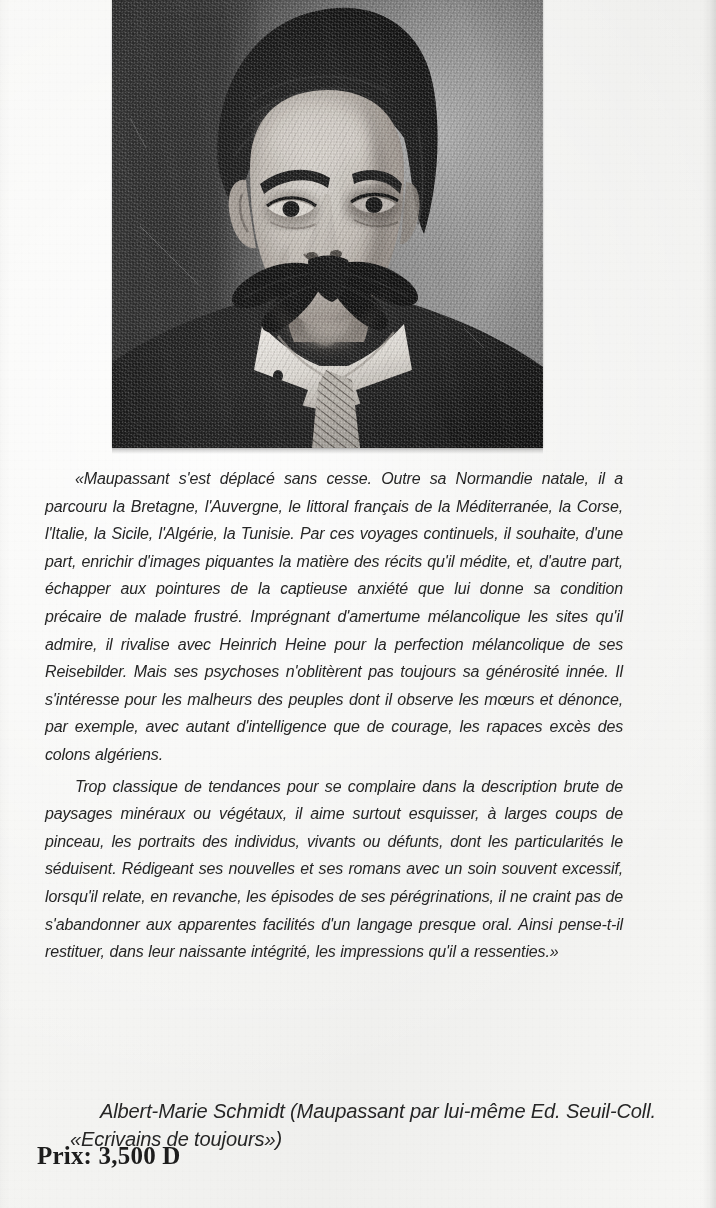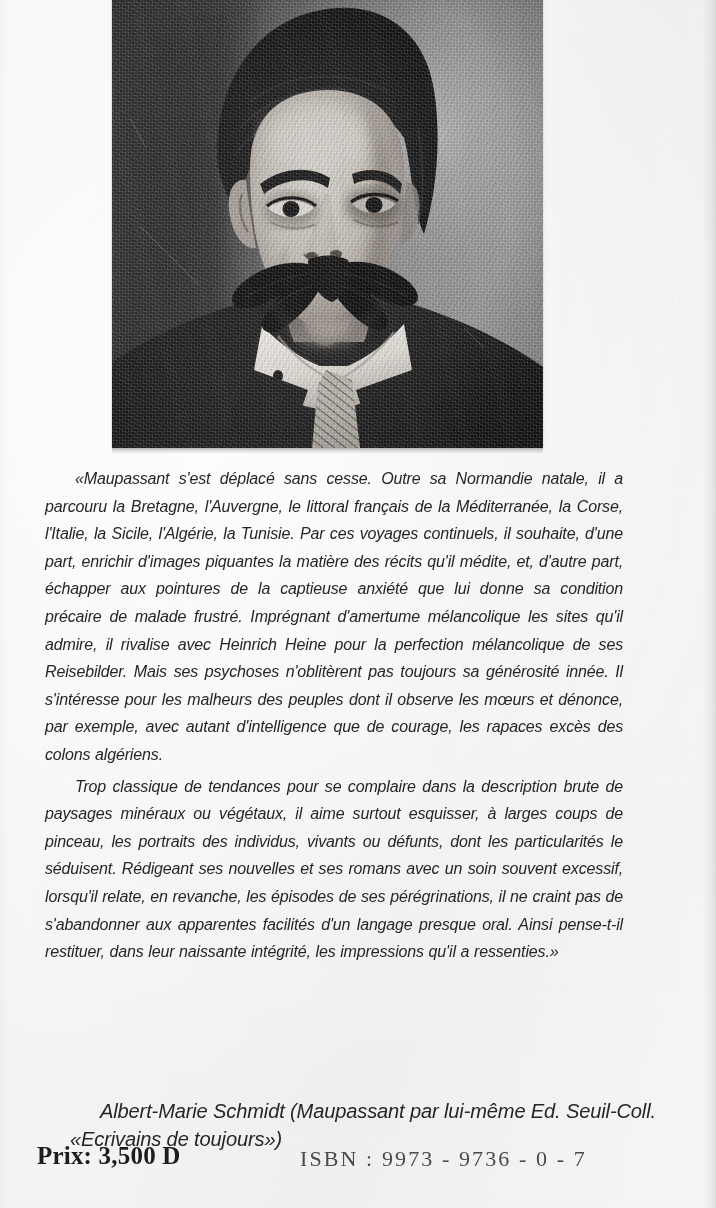--- a/index.html
+++ b/index.html
@@ -343,16 +343,15 @@
   <div id="portrait-bottom-shadow"></div>
 
   <div id="blurb">
     <p class="para">«Maupassant s'est déplacé sans cesse. Outre sa Normandie natale, il a parcouru la Bretagne, l'Auvergne, le littoral français de la Méditerranée, la Corse, l'Italie, la Sicile, l'Algérie, la Tunisie. Par ces voyages continuels, il souhaite, d'une part, enrichir d'images piquantes la matière des récits qu'il médite, et, d'autre part, échapper aux pointures de la captieuse anxiété que lui donne sa condition précaire de malade frustré. Imprégnant d'amertume mélancolique les sites qu'il admire, il rivalise avec Heinrich Heine pour la perfection mélancolique de ses Reisebilder. Mais ses psychoses n'oblitèrent pas toujours sa générosité innée. Il s'intéresse pour les malheurs des peuples dont il observe les mœurs et dénonce, par exemple, avec autant d'intelligence que de courage, les rapaces excès des colons algériens.</p>
     <p class="para">Trop classique de tendances pour se complaire dans la description brute de paysages minéraux ou végétaux, il aime surtout esquisser, à larges coups de pinceau, les portraits des individus, vivants ou défunts, dont les particularités le séduisent. Rédigeant ses nouvelles et ses romans avec un soin souvent excessif, lorsqu'il relate, en revanche, les épisodes de ses pérégrinations, il ne craint pas de s'abandonner aux apparentes facilités d'un langage presque oral. Ainsi pense-t-il restituer, dans leur naissante intégrité, les impressions qu'il a ressenties.»</p>
   </div>
 
   <p id="attribution">Albert-Marie Schmidt (Maupassant par lui-même Ed. Seuil-Coll. «Ecrivains de toujours»)</p>
 
   <div id="price">Prix: 3,500 D</div>
-  <div id="isbn">ISBN : 9973 - 9736 - 0 - 7</div>
 
   <div id="right-edge"></div>
 </div>
 
 </body></html>

